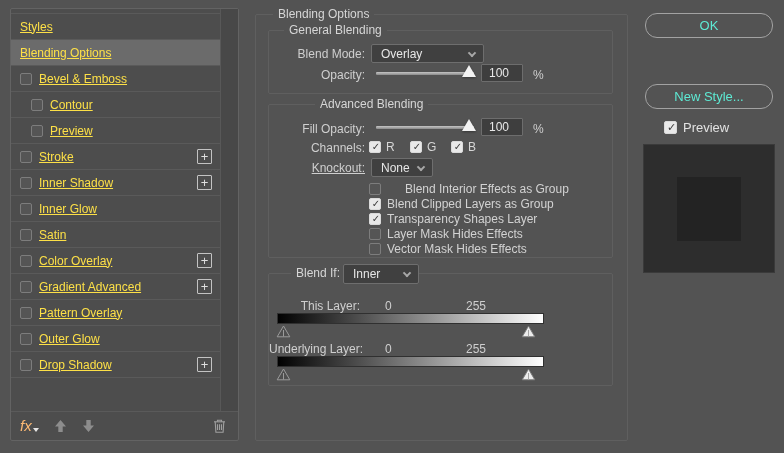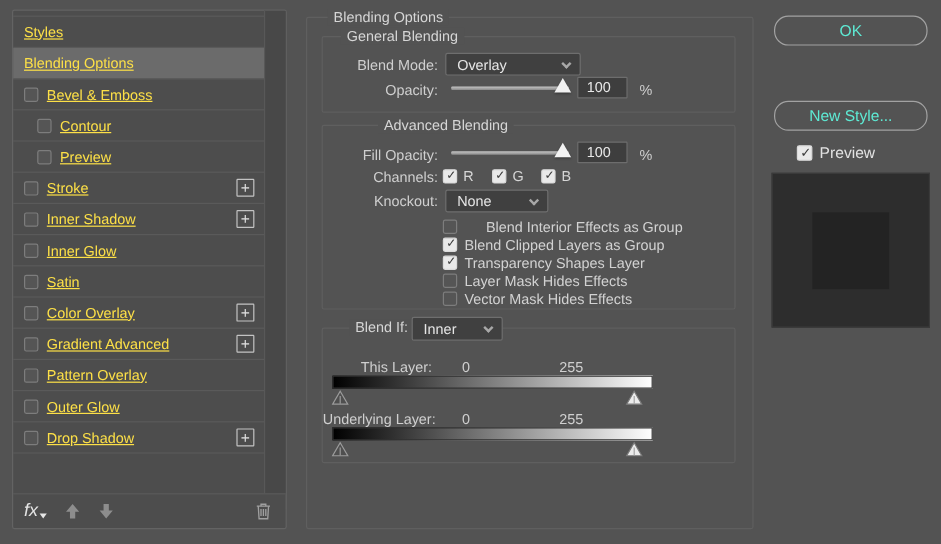--- a/index.html
+++ b/index.html
@@ -32,21 +32,21 @@
   .cb { width:12px; height:12px; border:1px solid #7d7d7d; border-radius:2px;
     background:#555555; flex:none; position:relative; cursor:pointer; }
   .cb.checked { background:#e9e9e9; border-color:#dadada; }
   .cb.checked::after { content:"✓"; position:absolute; left:0; top:-1px; width:12px;
     text-align:center; font-size:10px; font-weight:bold; color:#3b3b3b; }
   .sb-row .cb { margin-right:7px; }
 
   .sb-footer { position:absolute; left:0; right:0; bottom:0; height:29px;
     border-top:1px solid #5a5a5a; display:flex; align-items:center; padding:0 9px; }
   .fx-wrap { display:flex; align-items:flex-end; cursor:pointer; margin-right:14px; }
-  .fx-text { font-style:italic; font-size:15px; color:#e5e5e5; line-height:14px; }
+  .fx-text { font-style:italic; font-size:15px; color:#fdba74; line-height:14px; }
   .fx-caret { width:0; height:0; border-left:3px solid transparent;
     border-right:3px solid transparent; border-top:4px solid #e6e6e6; margin:0 0 1px 1px; }
   .icon-btn { margin-right:13px; cursor:pointer; display:flex; align-items:center; }
   .trash-wrap { margin-left:auto; margin-right:2px; cursor:pointer; display:flex; }
 
   
   .fs { position:absolute; border:1px solid #5f5f5f; border-radius:2px; }
   .legend { position:absolute; top:-8px; background:#535353; padding:0 5px;
     color:#d6d6d6; white-space:nowrap; }
 
@@ -256,22 +256,22 @@
       </span>
       <span class="ch-item" style="left:141px; top:35px;">
         <span class="cb checked"></span>
         <span>G</span>
       </span>
       <span class="ch-item" style="left:182px; top:35px;">
         <span class="cb checked"></span>
         <span>B</span>
       </span>
 
-      <span class="lbl r" style="left:0; top:56px; width:96px;">Knockout:</span>
-      <div class="dropdown" style="left:102px; top:53px; width:86px; height:19px;align-items:center;">
+      <span class="lbl r" style="left:0; top:56px; width:96px;text-decoration:underline;">Knockout:</span>
+      <div class="dropdown" style="left:102px; top:53px; width:62px; height:19px;align-items:center;">
         <span>None</span>
         <span class="chev"></span>
       </div>
 
       <div class="opt-row" style="left:100px; top:77px;gap:18px;">
         <span class="cb"></span>
         <span class="olbl">Blend Interior Effects as Group</span>
       </div>
       <div class="opt-row" style="left:100px; top:92px;">
         <span class="cb checked"></span>

